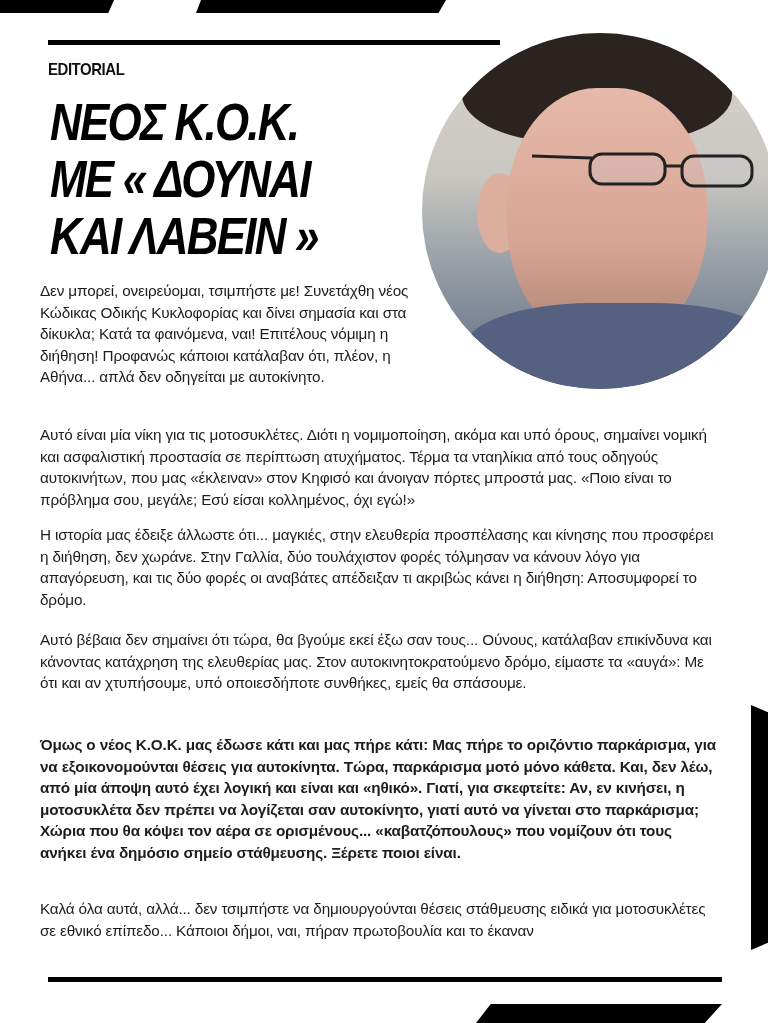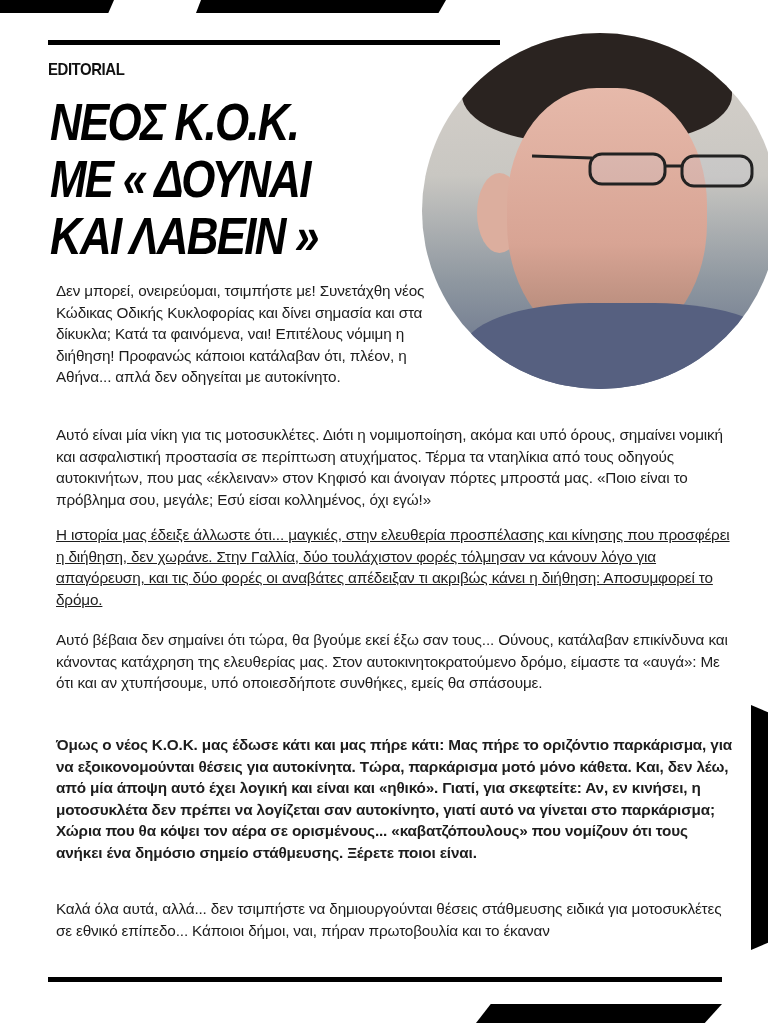--- a/index.html
+++ b/index.html
@@ -32,25 +32,25 @@
              linear-gradient(180deg,#d8d2cc 0%, #c9c7c2 40%, #8e97a0 70%, #5f6a86 100%); }
   #photo .hair { position:absolute; left:40px; top:-10px; width:270px; height:120px;
                  border-radius:50% 50% 40% 40%; background:#2a2320; }
   #photo .face { position:absolute; left:85px; top:55px; width:200px; height:260px;
                  border-radius:45% 45% 48% 48%; background:linear-gradient(180deg,#e6b9aa,#d8a494 60%,#a98272); }
   #photo .ear { position:absolute; left:55px; top:140px; width:45px; height:80px; border-radius:50%; background:#dcae9e; }
   #photo .glasses { position:absolute; left:110px; top:115px; width:230px; height:45px; }
   #photo .collar { position:absolute; left:40px; top:270px; width:320px; height:120px;
                    border-radius:40% 40% 0 0; background:#566080; }
 
-  .para { position:absolute; left:56px; margin:0; font-size:15.3px; line-height:21.6px; color:#1d1d1d;
+  .para { position:absolute; left:40px; margin:0; font-size:15.3px; line-height:21.6px; color:#1d1d1d;
           letter-spacing:-0.15px; }
   #p1 { top:280px; width:390px; }
   #p2 { top:424px; width:680px; }
-  #p3 { top:524px; width:680px;text-decoration:underline; }
+  #p3 { top:524px; width:680px; }
   #p4 { top:629px; width:680px; }
   #p5 { top:734px; width:680px;font-weight:bold; }
   #p6 { top:898px; width:680px; }
 </style>
 </head>
 <body>
 
 <div class="stripe" id="stripe-top-1"></div>
 <div class="stripe" id="stripe-top-2"></div>
 <div id="rule-top"></div>

